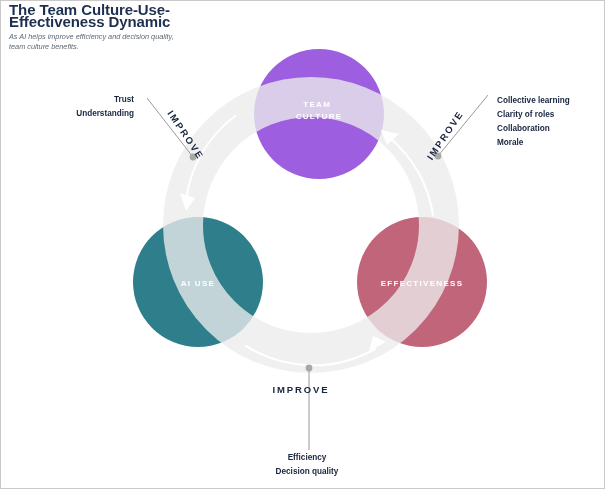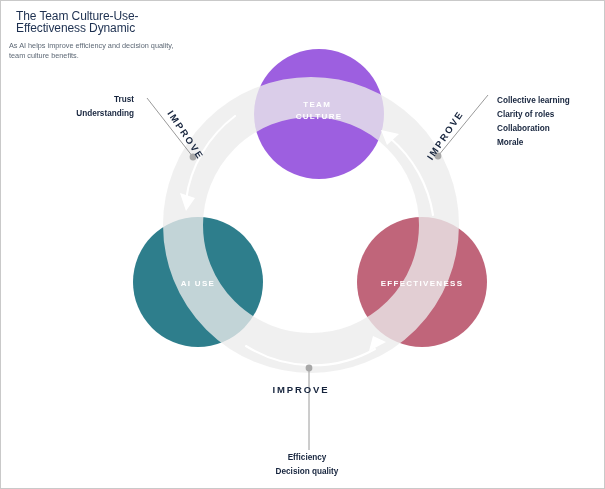--- a/index.html
+++ b/index.html
@@ -14,34 +14,35 @@
     width:603px;height:487px;
     border:1px solid #c9c9c9;
     background:#ffffff;
     overflow:hidden;
   }
   
   #header{
     position:absolute;left:8px;top:3px;width:250px;
   }
   #title{
-    font-size:12px;
-    font-weight:normal;
+    font-size:15px;
+    font-weight:bold;
     color:#1d3050;
     line-height:11.5px;
     letter-spacing:-0.1px;
-    margin:7px;
+    margin:0;
     width:175px;
   }
   #subtitle{
     margin:5px 12px 0 0;
     font-size:7.3px;
     color:#5d6875;
     line-height:9.5px;
     width:172px;
+    font-style:italic;
   }
   
   #canvas{
     position:absolute;left:0;top:0;width:603px;height:487px;
   }
   .node-label{
     fill:#ffffff;
     font-family:"Liberation Sans", sans-serif;
     font-size:8px;
     font-weight:bold;

